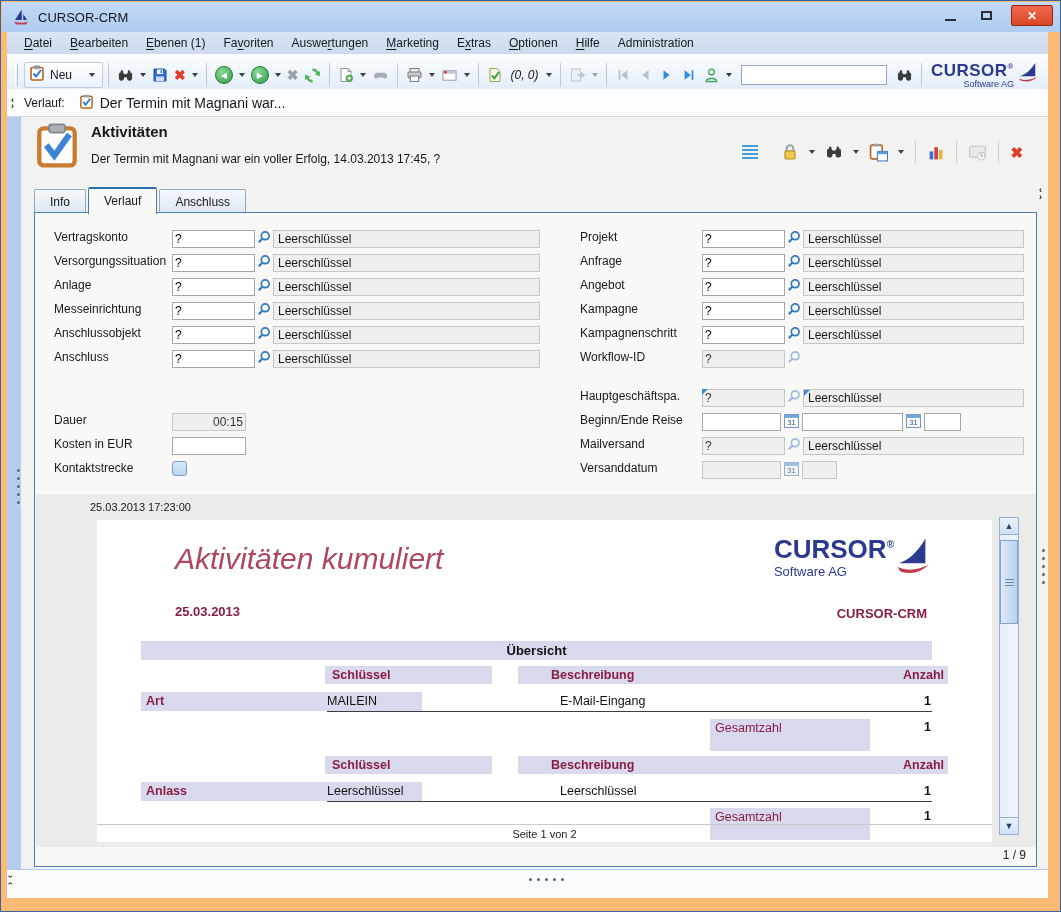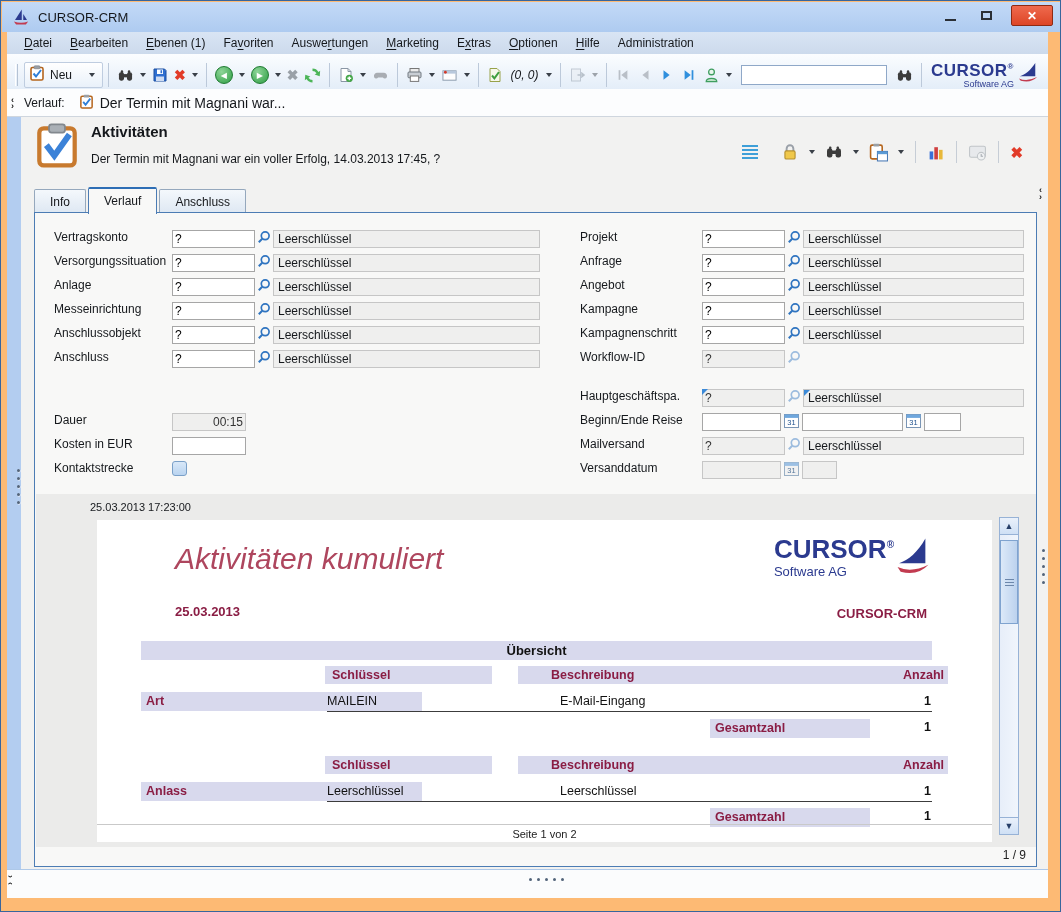--- a/index.html
+++ b/index.html
@@ -118,22 +118,22 @@
   .rhead .bk { position:absolute; left:33px; }
   .rhead .ak { position:absolute; right:4px; }
   .rrow { position:absolute; left:44px; width:791px; height:20px; font-size:12.5px; color:#111; }
   .rrow .gcell { position:absolute; left:0; top:0; width:281px; height:19px; background:#d8d9ed; color:#8a1d44;
     font-weight:bold; padding-left:5px; line-height:19px; }
   .rrow .v1 { position:absolute; left:186px; top:2px; }
   .rrow .v2 { position:absolute; left:419px; top:2px; }
   .rrow .va { position:absolute; right:1px; top:2px; font-weight:bold; }
   .rrow::after { content:""; position:absolute; left:186px; right:0; bottom:0; border-bottom:1px solid #3c3c3c; }
   .grow { position:absolute; left:44px; width:791px; height:19px; font-size:12.5px; }
-  .grow .gsl { position:absolute; left:569px; width:160px; height:19px; background:#d8d9ed; color:#8a1d44;
-    font-weight:bold; padding-left:5px; line-height:19px; }
+  .grow .gsl { position:absolute; left:569px; width:160px; height:32px; background:#d8d9ed; color:#8a1d44;
+    font-weight:normal; padding-left:5px; line-height:19px; }
   .grow .va { position:absolute; right:1px; top:1px; font-weight:bold; color:#111; }
   .rp-footer { position:absolute; left:0; right:0; top:304px; border-top:1px solid #c9c9c9; text-align:center;
     font-size:11px; color:#222; padding-top:3px; }
 
   
   .rscroll { position:absolute; left:963px; top:23px; width:20px; height:318px;
     background:linear-gradient(90deg,#e7eef9,#f0f5fc); border:1px solid #97b2d6; }
   .sbtn { position:absolute; left:0; width:18px; height:17px; background:linear-gradient(#eaf1fb,#cfe0f5);
     border-bottom:1px solid #97b2d6; display:flex; align-items:center; justify-content:center;
     color:#273f68; font-size:9px; font-weight:bold; }

